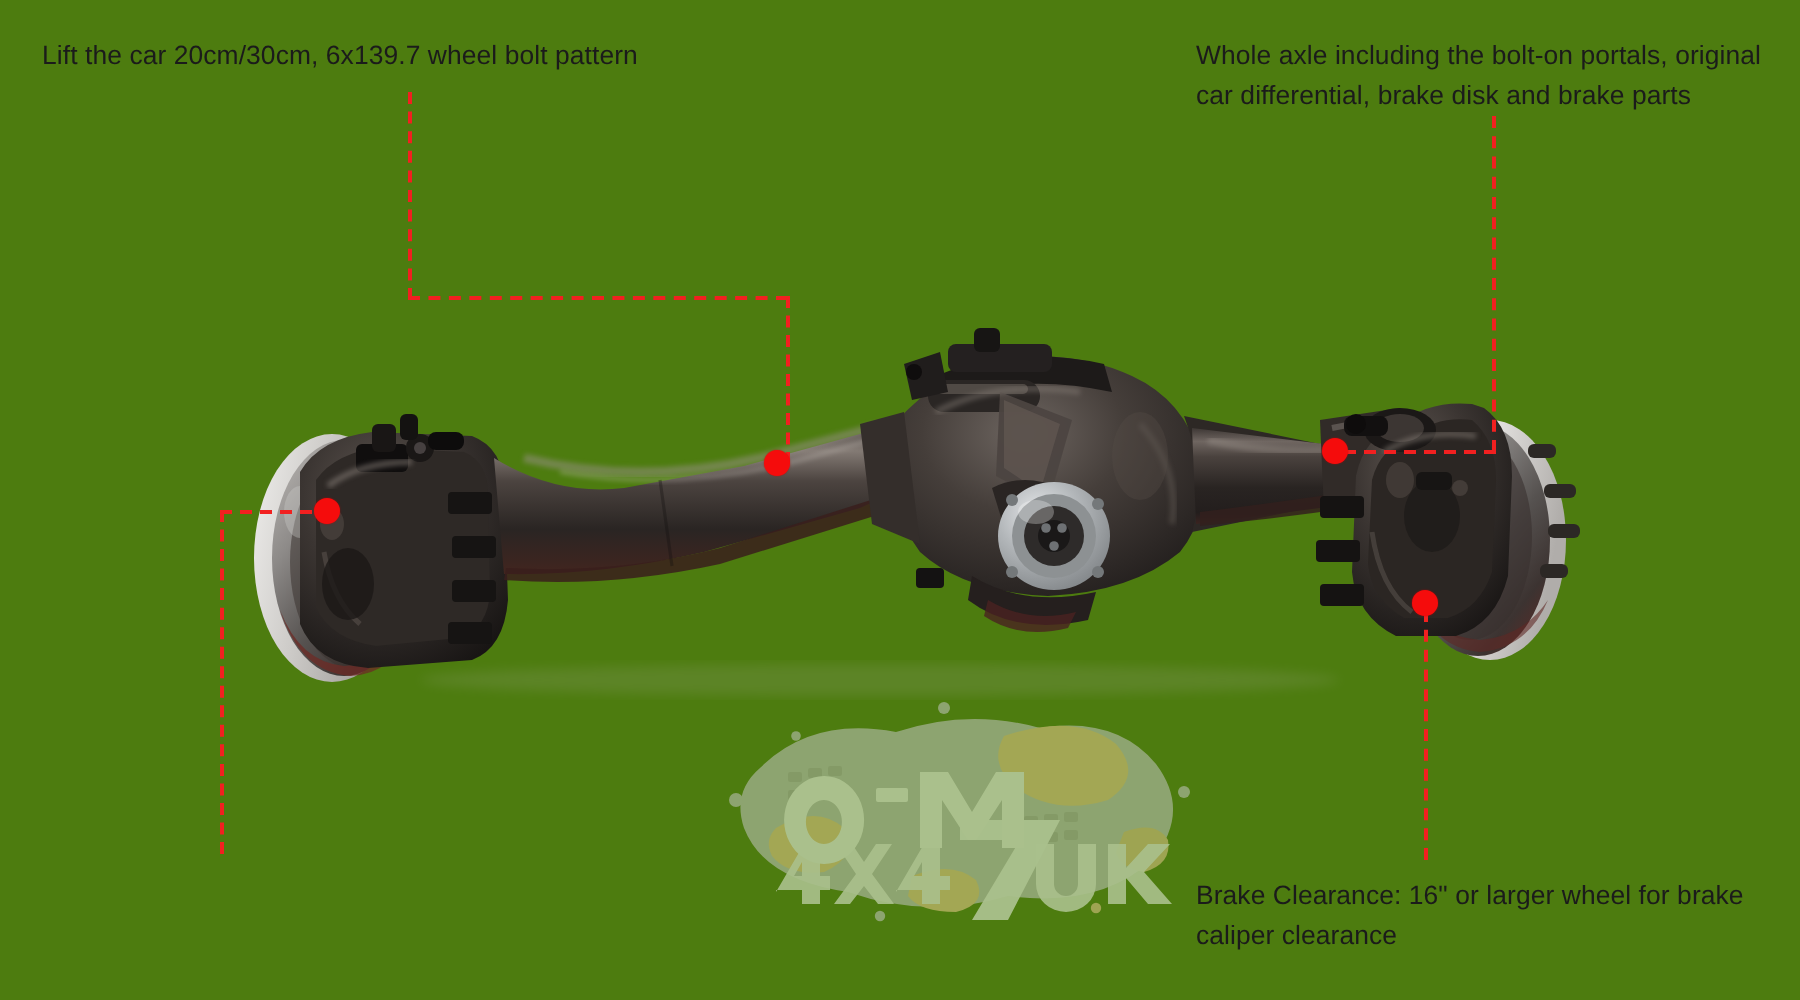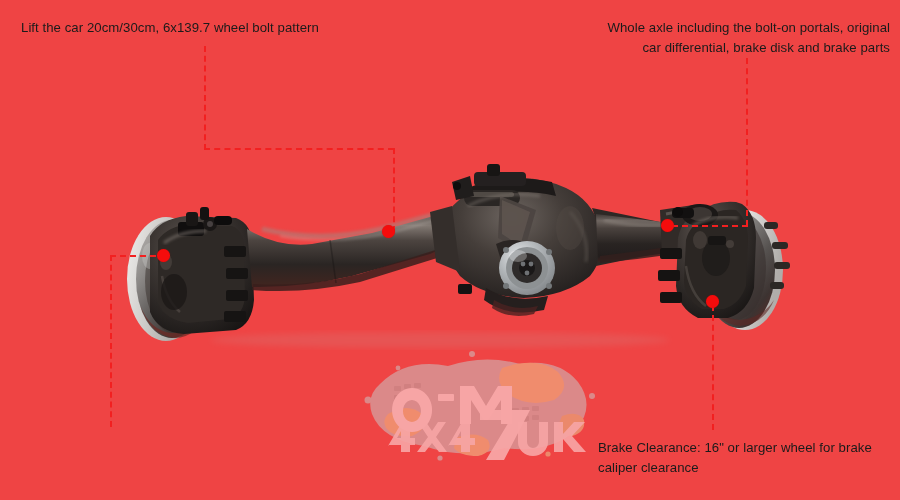--- a/index.html
+++ b/index.html
@@ -5,38 +5,38 @@
 <style>
   html, body {
     margin: 0;
     padding: 0;
     background: #ffffff;
   }
   #stage {
     position: relative;
     width: 900px;
     height: 500px;
-    background: #ef4444;
+    background: #4d7c0f;
     overflow: hidden;
     font-family: "Liberation Sans", sans-serif;
     -webkit-font-smoothing: antialiased;
   }
 
   
   .note {
     position: absolute;
     font-family: "Liberation Sans", sans-serif;
     font-size: 13.2px;
     line-height: 20px;
     color: #1b1b1b;
     white-space: pre-line;
     letter-spacing: 0.05px;
   }
   #note-tl { left: 21px;  top: 18px;  width: 330px; }
-  #note-tr { left: 598px; top: 18px;  width: 292px; text-align: right; }
+  #note-tr { left: 598px; top: 18px;  width: 292px; }
   #note-bl { left: 21px;  top: 438px; width: 340px; }
   #note-br { left: 598px; top: 438px; width: 300px; }
 
   
   .lead {
     position: absolute;
   }
   .lead-v {
     width: 0;
     border-left: 2px dashed #f22020;

